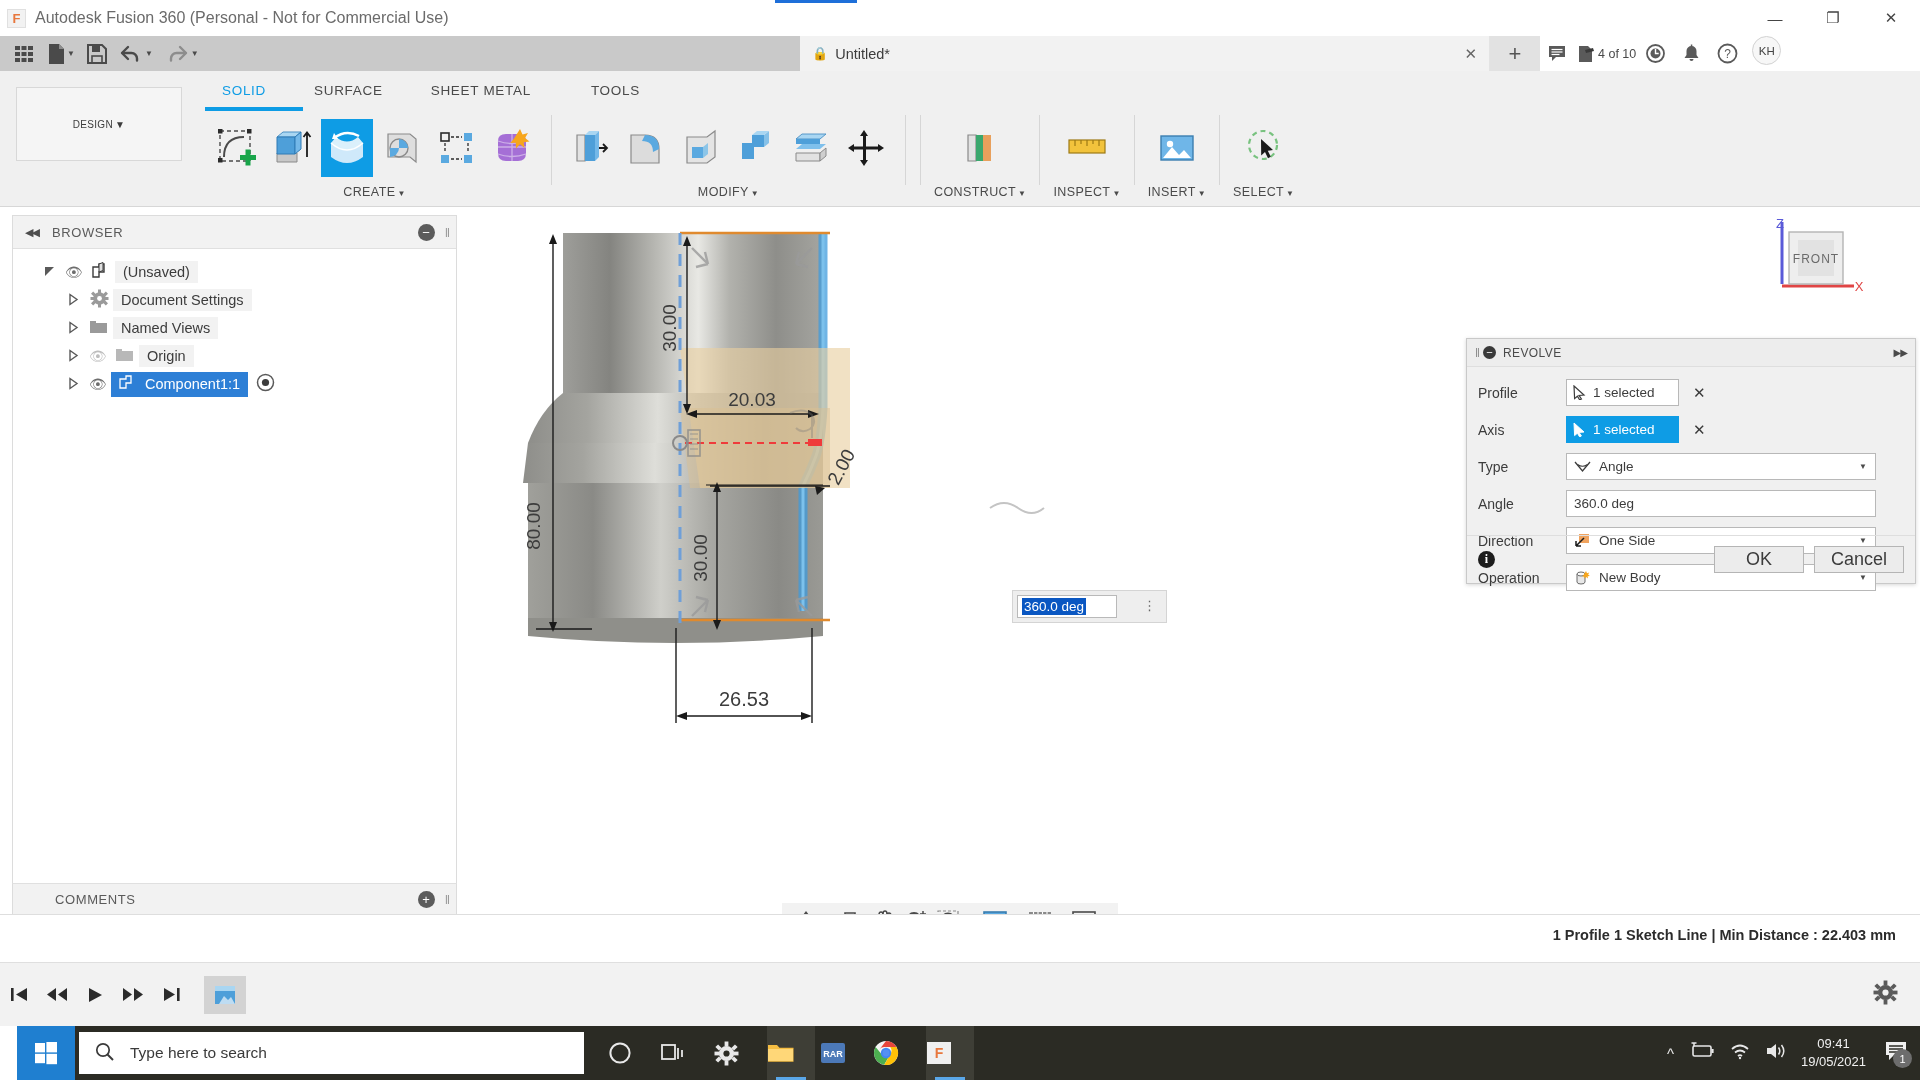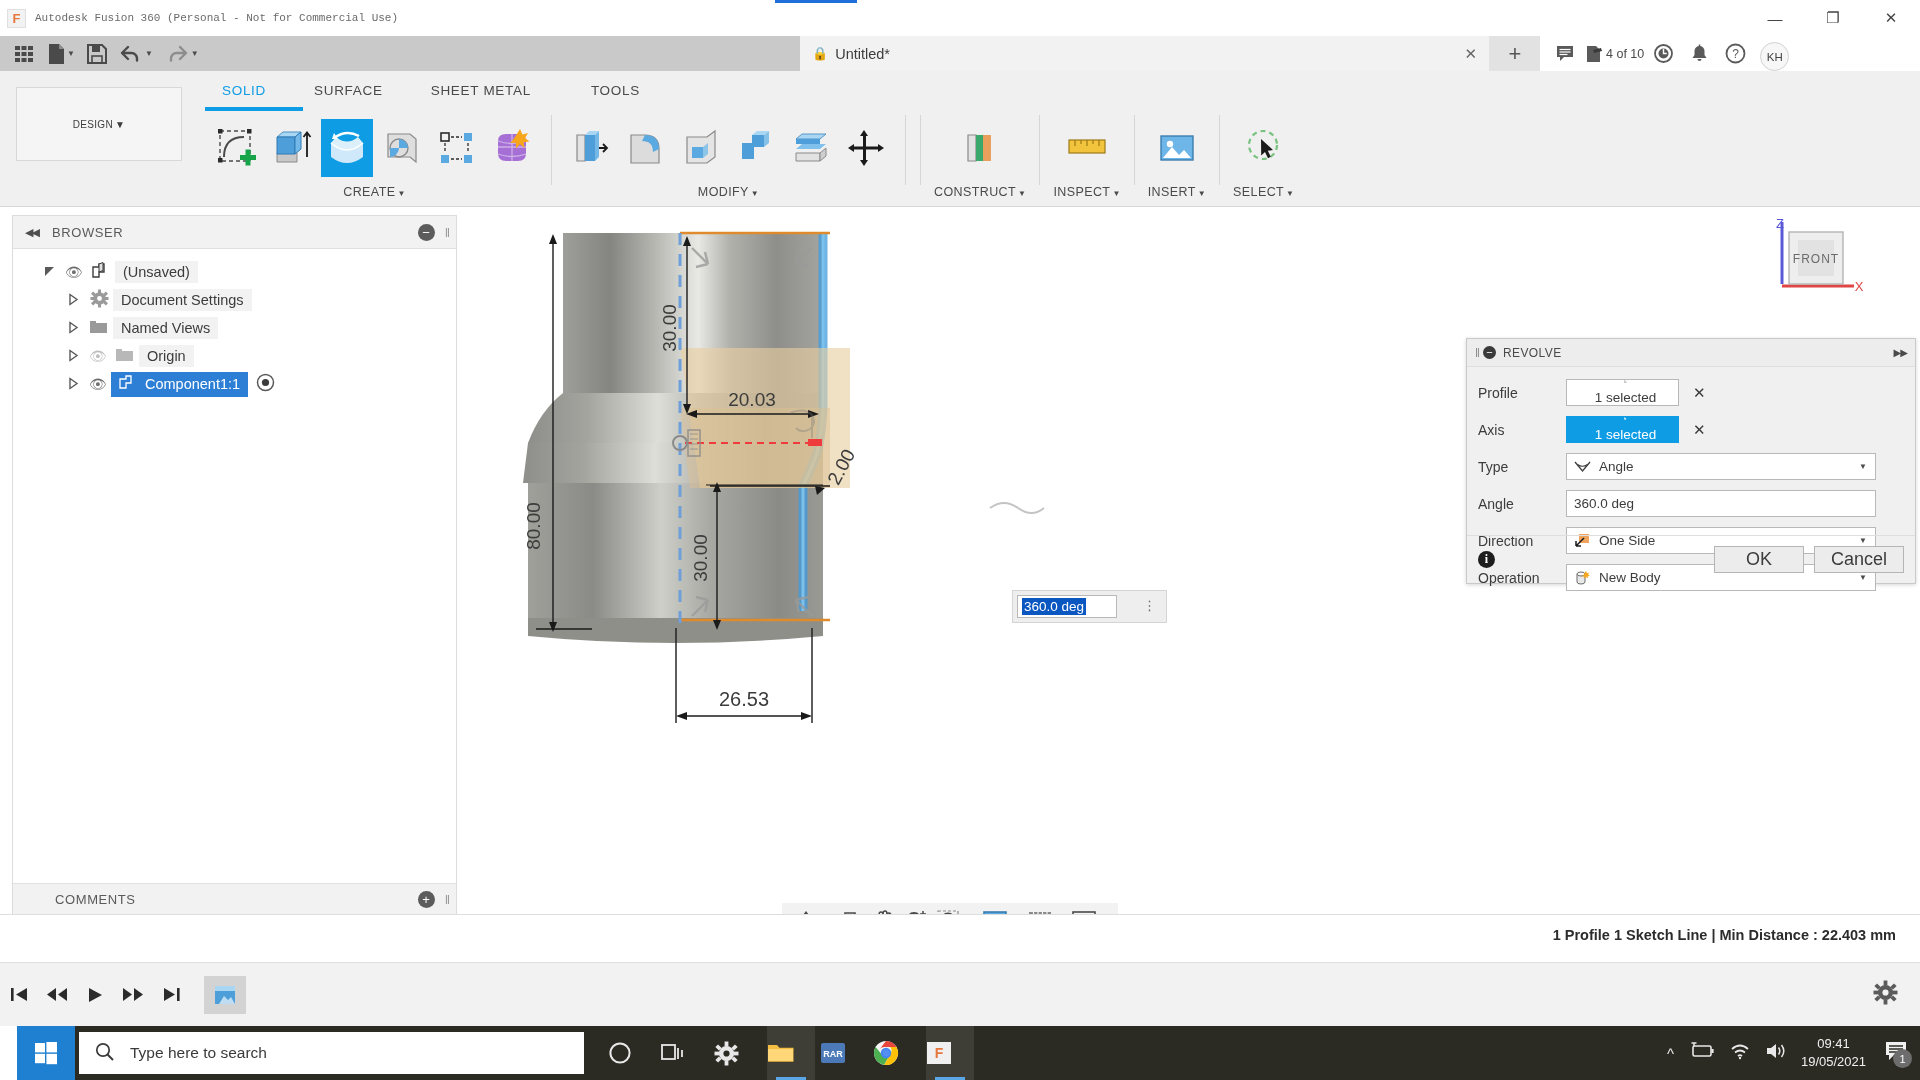--- a/index.html
+++ b/index.html
@@ -15,21 +15,21 @@
   .titlebar {
     position: absolute; top: 0; left: 0; width: 1920px; height: 36px;
     background: #ffffff; display: flex; align-items: center;
   }
   .title-logo {
     width: 19px; height: 19px; margin-left: 7px; margin-right: 9px;
     background: #f2f2f2; border: 1px solid #e0e0e0;
     display: flex; align-items: center; justify-content: center;
     color: #e8773d; font-weight: bold; font-size: 13px; line-height: 1;
   }
-  .title-text { font-size: 11px; color: #6b6b6b; font-family: Liberation Mono, monospace; }
+  .title-text { font-size: 16px; color: #6b6b6b; }
   .win-btns { margin-left: auto; display: flex; height: 36px; }
   .win-btn {
     width: 58px; height: 36px; display: flex; align-items: center; justify-content: center;
     color: #444; font-size: 15px;
   }
   .blue-accent { position: absolute; top: 0; left: 775px; width: 82px; height: 3px; background:#1e6fd9; }
 
   
   .qab {
     position: absolute; top: 36px; left: 0; width: 800px; height: 35px;
@@ -50,21 +50,21 @@
     width: 690px; background: #f2f2f2; display: flex; align-items: center;
     padding: 0 12px; position: relative; border-right: 1px solid #e3e3e3;
   }
   .doc-tab .lock { margin-right: 7px; font-size: 13px; color: #555; }
   .doc-tab .label { font-size: 14.5px; color: #3c3c3c; }
   .doc-tab .closex { margin-left: auto; font-size: 15px; color: #666; }
   .tab-plus {
     width: 50px; background: #e2e2e2; display: flex; align-items: center;
     justify-content: center; font-size: 22px; color: #555; font-weight: 300;
   }
-  .tab-icons { display: flex; align-items: flex-end; gap: 2px; padding-left: 8px; }
+  .tab-icons { display: flex; align-items: flex-start; gap: 2px; padding-left: 0; }
   .tab-icon {
     display: flex; align-items: center; justify-content: center;
     min-width: 34px; height: 35px; color: #5a5a5a;
   }
   .jobs-count { font-size: 12.5px; color: #4a4a4a; margin-left: 2px; }
   .avatar {
     width: 29px; height: 29px; border-radius: 50%; background: #f7f7f7;
     border: 1px solid #d2d2d2; display:flex; align-items:center; justify-content:center;
     font-size: 11.5px; color: #444; margin-left: 6px; margin-right: 10px;
   }
@@ -169,21 +169,21 @@
     line-height: 1; margin-right: 7px;
   }
   .dlg-head .ttl { font-size: 12px; color: #4a4a4a; letter-spacing: .4px; }
   .dlg-head .fwd { margin-left: auto; color: #4a4a4a; font-size: 10px; letter-spacing: -1px; }
   .dlg-body { padding: 7px 11px 0 11px; }
   .row { display: flex; align-items: center; height: 37px; }
   .row .rlabel { width: 88px; font-size: 14px; color: #3c3c3c; }
   .sel-btn {
     width: 113px; height: 27px; background: #fff; border: 1px solid #b8b8b8;
     display: flex; align-items: center; padding-left: 6px; gap: 7px;
-    font-size: 13.5px; color: #3c3c3c; flex-direction: column;
+    font-size: 13.5px; color: #3c3c3c;
   }
   .sel-btn.active { background: #0e9ce5; border-color: #0e9ce5; color: #fff; }
   .clear-x { margin-left: 14px; font-size: 15px; color: #3a3a3a; }
   .combo {
     width: 310px; height: 27px; background: #fff; border: 1px solid #b8b8b8;
     display: flex; align-items: center; padding: 0 7px; gap: 8px;
     font-size: 13.5px; color: #3c3c3c; position: relative;
   }
   .combo .dd { position: absolute; right: 8px; font-size: 8px; color: #4a4a4a; }
   .dlg-foot {

